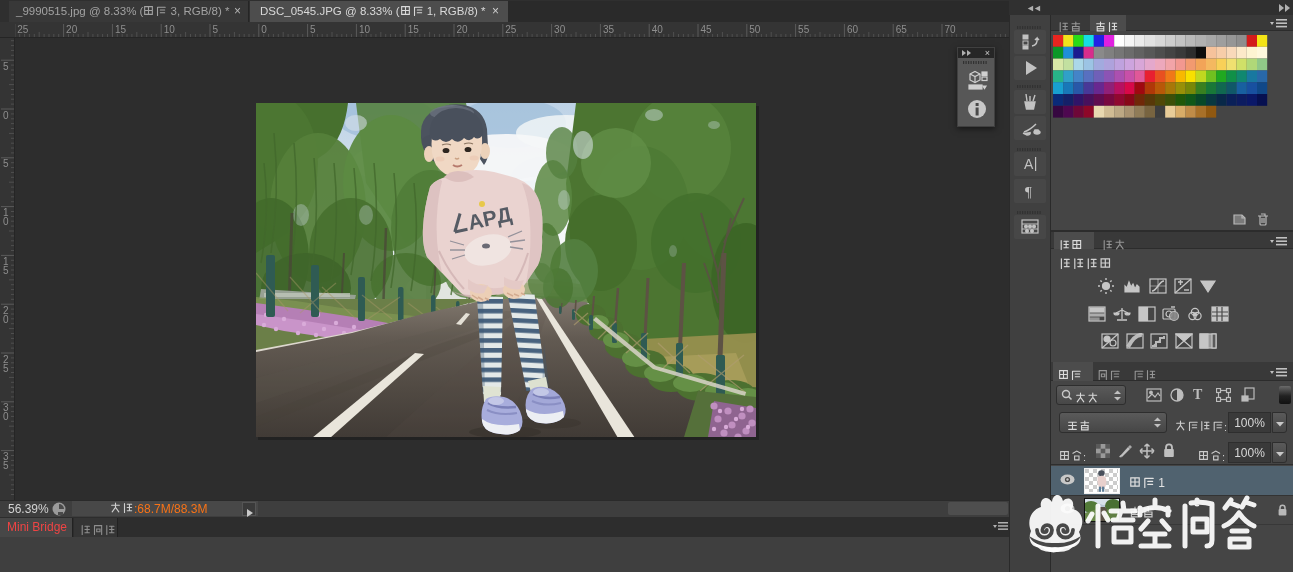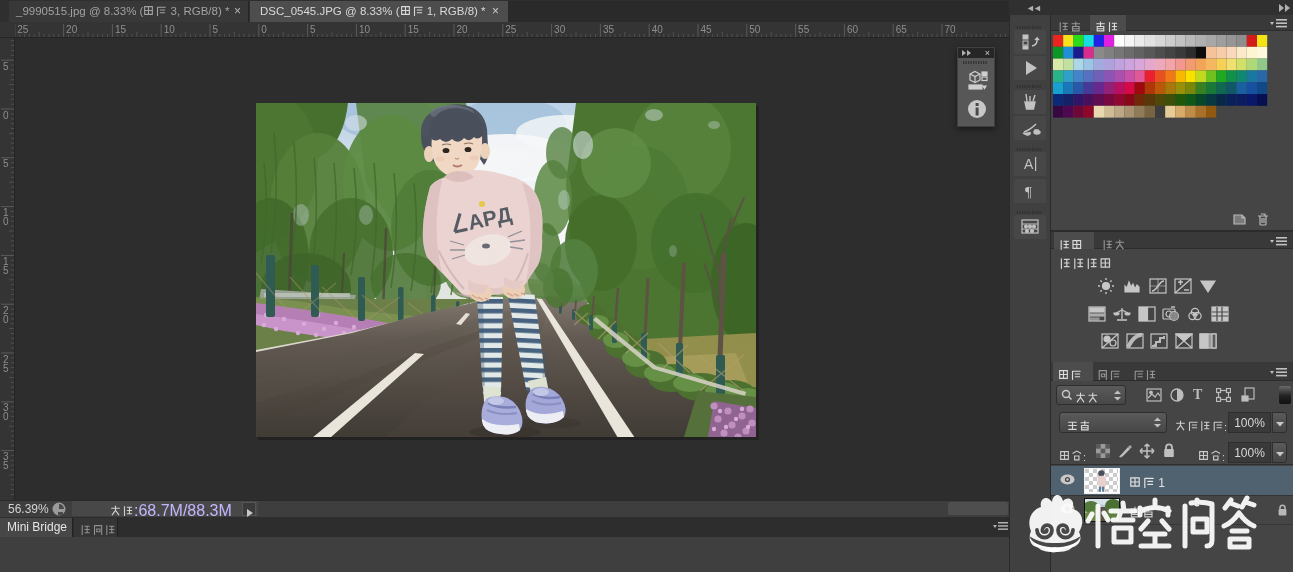--- a/index.html
+++ b/index.html
@@ -1392,35 +1392,35 @@
   </svg>
 <div class="abs" style="left:1051px;top:524px;width:242px;height:1px;background:#383838"></div>
 <div class="abs" style="left:0;top:500px;width:1009px;height:17px;background:#3e3e3e;border-top:1px solid #2a2a2a"></div>
 <div class="tx" style="left:8px;top:502px;color:#d2d2d2;font-size:12px">56.39%</div>
 <svg class="abs" style="left:52px;top:502px" width="15" height="14">
     <circle cx="7" cy="7" r="6.5" fill="#9a9a9a"></circle>
     <path d="M7 7 L7 2 A5 5 0 0 1 12 7 Z" fill="#4a4a4a"></path>
     <rect x="6" y="10" width="5" height="3" fill="#4a4a4a"></rect>
   </svg>
 <div class="abs" style="left:72px;top:501px;width:186px;height:15px;background:#484848"></div>
-<div class="tx" style="left:110px;top:502px;color:#c4b5fd;font-size:16px"><svg class="zh" width="24" height="11" style="vertical-align:0px;color:#d0d0d0;">
+<div class="tx" style="left:110px;top:502px;color:#f97316;font-size:12px"><svg class="zh" width="24" height="11" style="vertical-align:0px;color:#d0d0d0;">
       <g transform="translate(0.0,0) scale(1.100)">
         <use href="#p5"></use>
       </g>
       <g transform="translate(12.3,0) scale(1.100)">
         <use href="#p3"></use>
       </g>
     </svg>:68.7M/88.3M</div>
 <div class="abs" style="left:242px;top:502px;width:14px;height:14px;background:#3a3a3a;border:1px solid #555"><svg width="8" height="8" style="margin:2px 0 0 3px">
       <path d="M1 0 L7 4 L1 8 Z" fill="#c8c8c8"></path>
     </svg></div>
 <div class="abs" style="left:948px;top:502px;width:60px;height:13px;background:#4e4e4e;border-radius:2px"></div>
 <div class="abs" style="left:0;top:517px;width:1009px;height:20px;background:#2d2d2d"></div>
 <div class="abs" style="left:0;top:518px;width:73px;height:19px;background:#474747;border-right:1px solid #222"></div>
-<div class="tx" style="left:7px;top:520px;color:#e5e5e5;font-size:12px">Mini Bridge</div>
+<div class="tx" style="left:7px;top:520px;color:#ef4444;font-size:12px">Mini Bridge</div>
 <div class="abs" style="left:74px;top:518px;width:44px;height:19px;background:#353535;border-right:1px solid #222"></div>
 <div class="abs" style="left:80px;top:521px"><svg class="zh" width="36" height="11" style="vertical-align:0px;color:#8e8e8e;">
       <g transform="translate(0.0,0) scale(1.100)">
         <use href="#p3"></use>
       </g>
       <g transform="translate(12.3,0) scale(1.100)">
         <use href="#p7"></use>
       </g>
       <g transform="translate(24.6,0) scale(1.100)">
         <use href="#p3"></use>

